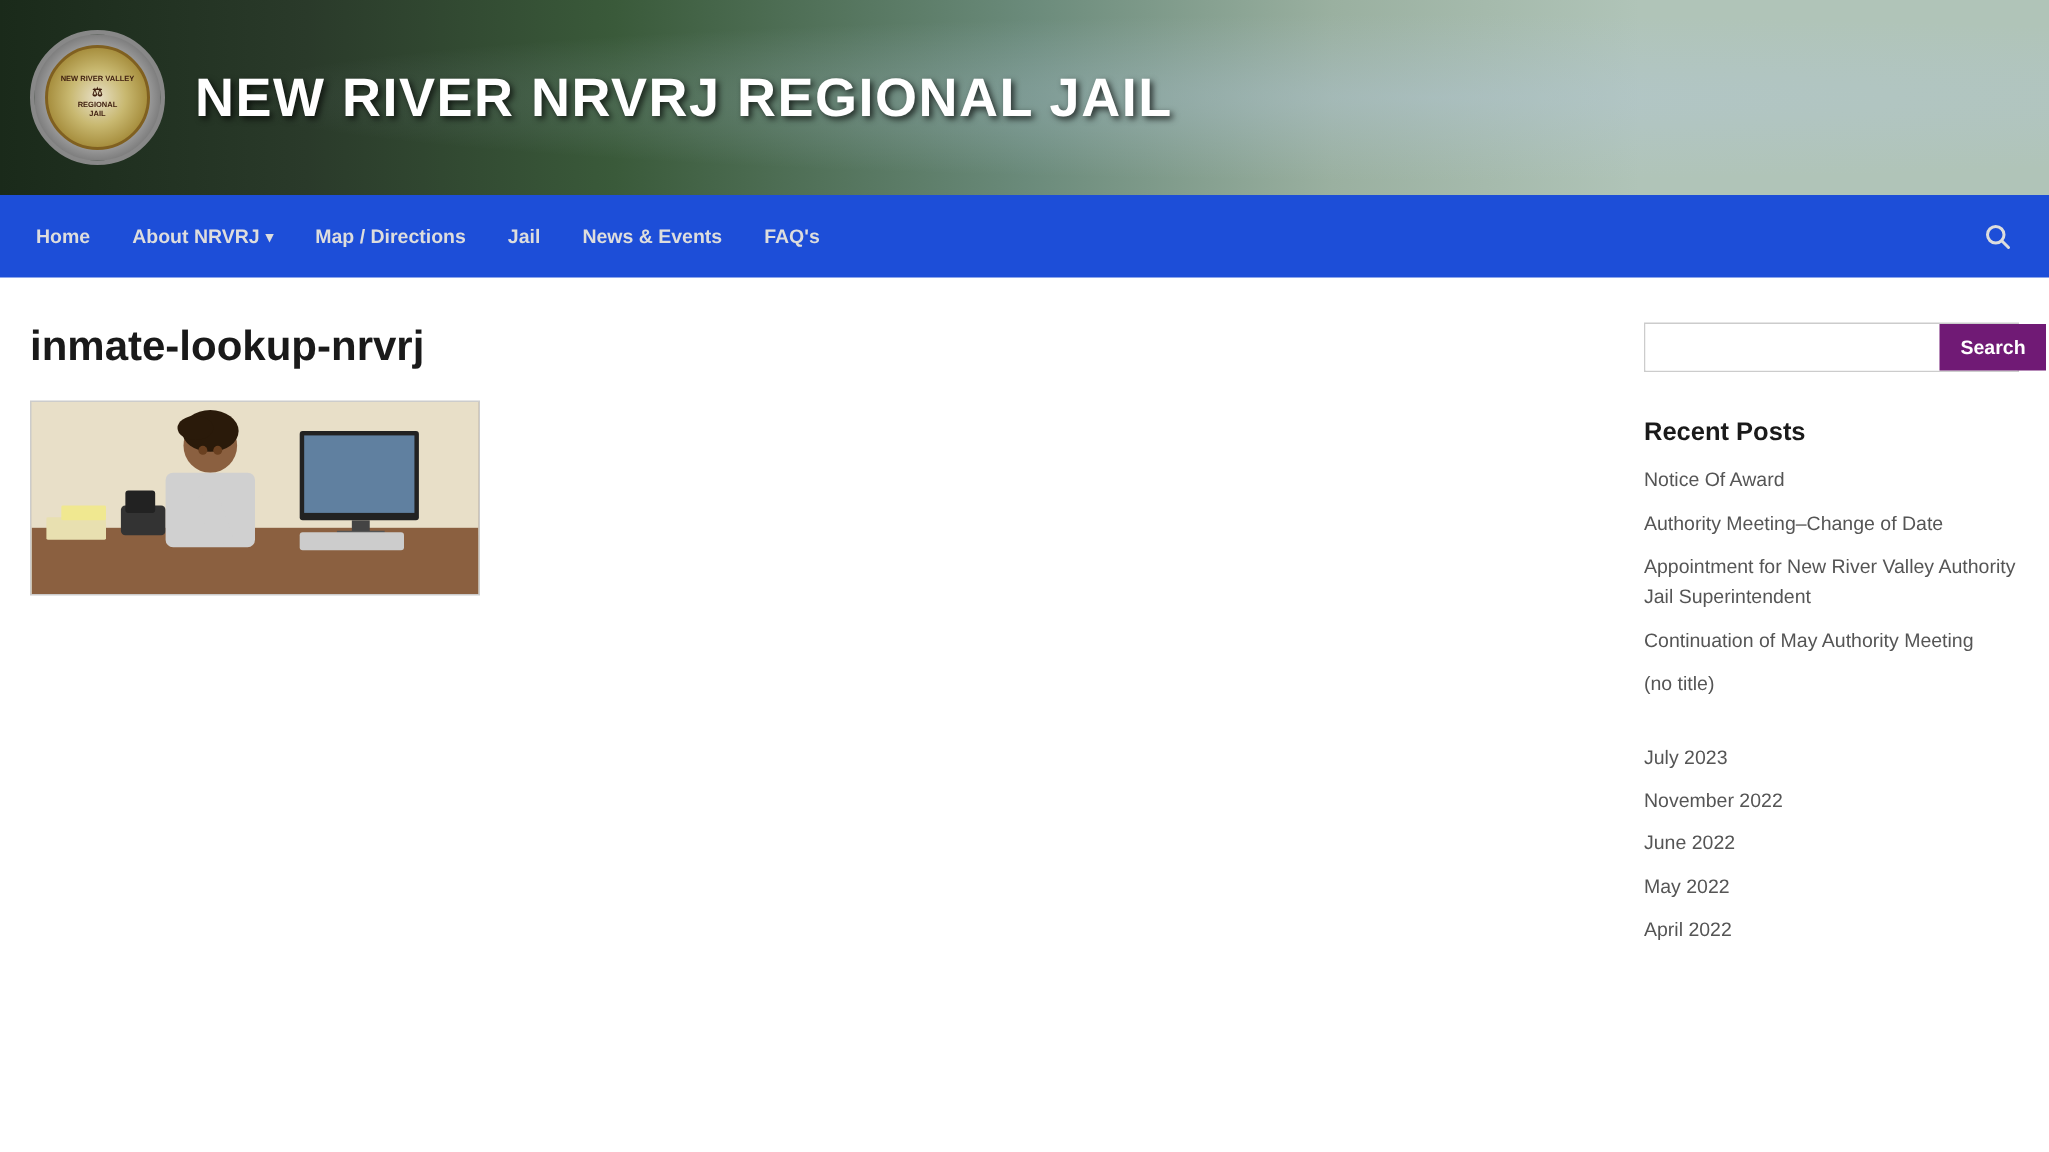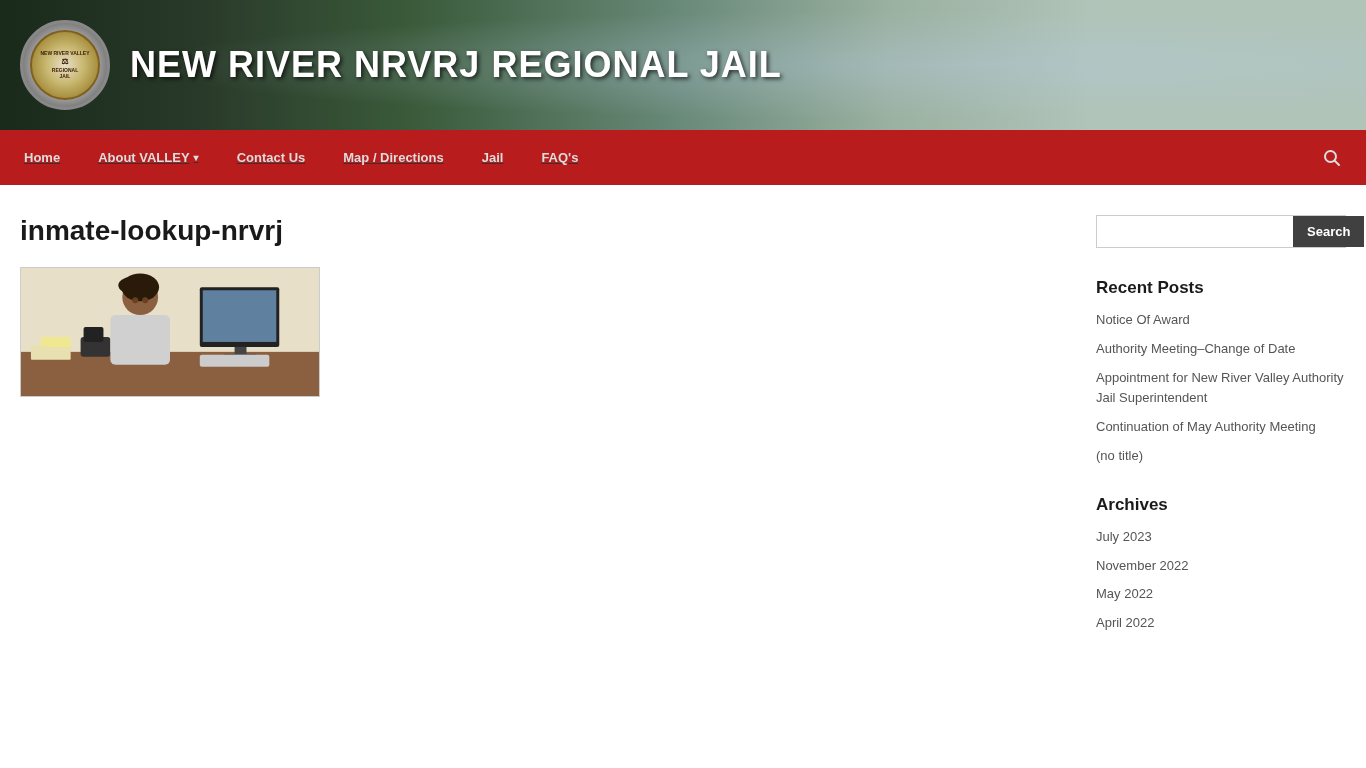--- a/index.html
+++ b/index.html
@@ -65,28 +65,27 @@
       font-weight: 900;
       color: #fff;
       text-shadow: 2px 2px 4px rgba(0,0,0,0.7);
       letter-spacing: 1px;
       position: relative;
       z-index: 2;
     }
 
     
     .nav-bar {
-      background: #b91c1c;
+      background: #1d4ed8;
       width: 100%;
       height: 55px;
       display: flex;
       align-items: center;
       padding: 0 10px;
-      gap: 10px;
-      text-decoration: underline;
+      gap: 0;
     }
     .nav-item {
       color: #ddd;
       font-size: 13px;
       font-weight: 600;
       padding: 0 14px;
       height: 55px;
       display: flex;
       align-items: center;
       cursor: pointer;
@@ -148,21 +147,21 @@
     }
     .search-input {
       flex: 1;
       padding: 8px 10px;
       border: none;
       outline: none;
       font-size: 13px;
       background: #fff;
     }
     .search-btn {
-      background: #404040;
+      background: #701a75;
       color: #fff;
       border: none;
       padding: 8px 14px;
       font-size: 13px;
       cursor: pointer;
       font-weight: 600;
     }
 
     .sidebar-section-title {
       font-size: 17px;
@@ -205,24 +204,24 @@
           <div>JAIL</div>
         </div>
       </div>
     </div>
     <div class="site-title">NEW RIVER NRVRJ REGIONAL JAIL</div>
   </div>
 </div>
 
 <nav class="nav-bar">
   <a class="nav-item">Home</a>
-  <a class="nav-item chevron">About VALLEY</a>
-  <a class="nav-item">Contact Us</a>
+  <a class="nav-item chevron">About NRVRJ</a>
   <a class="nav-item">Map / Directions</a>
   <a class="nav-item">Jail</a>
+  <a class="nav-item">News &amp; Events</a>
   <a class="nav-item">FAQ's</a>
   <div class="nav-search-icon">
     <svg width="18" height="18" viewBox="0 0 18 18" fill="none">
       <circle cx="7.5" cy="7.5" r="5.5" stroke="#ddd" stroke-width="2"></circle>
       <line x1="11.5" y1="11.5" x2="16" y2="16" stroke="#ddd" stroke-width="2" stroke-linecap="round"></line>
     </svg>
   </div>
 </nav>
 
 <div class="page-container">
@@ -277,21 +276,21 @@
     <div class="sidebar-section">
       <h3 class="sidebar-section-title">Recent Posts</h3>
       <a class="sidebar-link">Notice Of Award</a>
       <a class="sidebar-link">Authority Meeting–Change of Date</a>
       <a class="sidebar-link">Appointment for New River Valley Authority Jail Superintendent</a>
       <a class="sidebar-link">Continuation of May Authority Meeting</a>
       <a class="sidebar-link">(no title)</a>
     </div>
 
     <div class="sidebar-section">
-      <h3 class="sidebar-section-title">Archives</h3>
       <a class="sidebar-link">July 2023</a>
       <a class="sidebar-link">November 2022</a>
+      <a class="sidebar-link">June 2022</a>
       <a class="sidebar-link">May 2022</a>
       <a class="sidebar-link">April 2022</a>
     </div>
 
   </aside>
 </div>
 
 </body></html>

